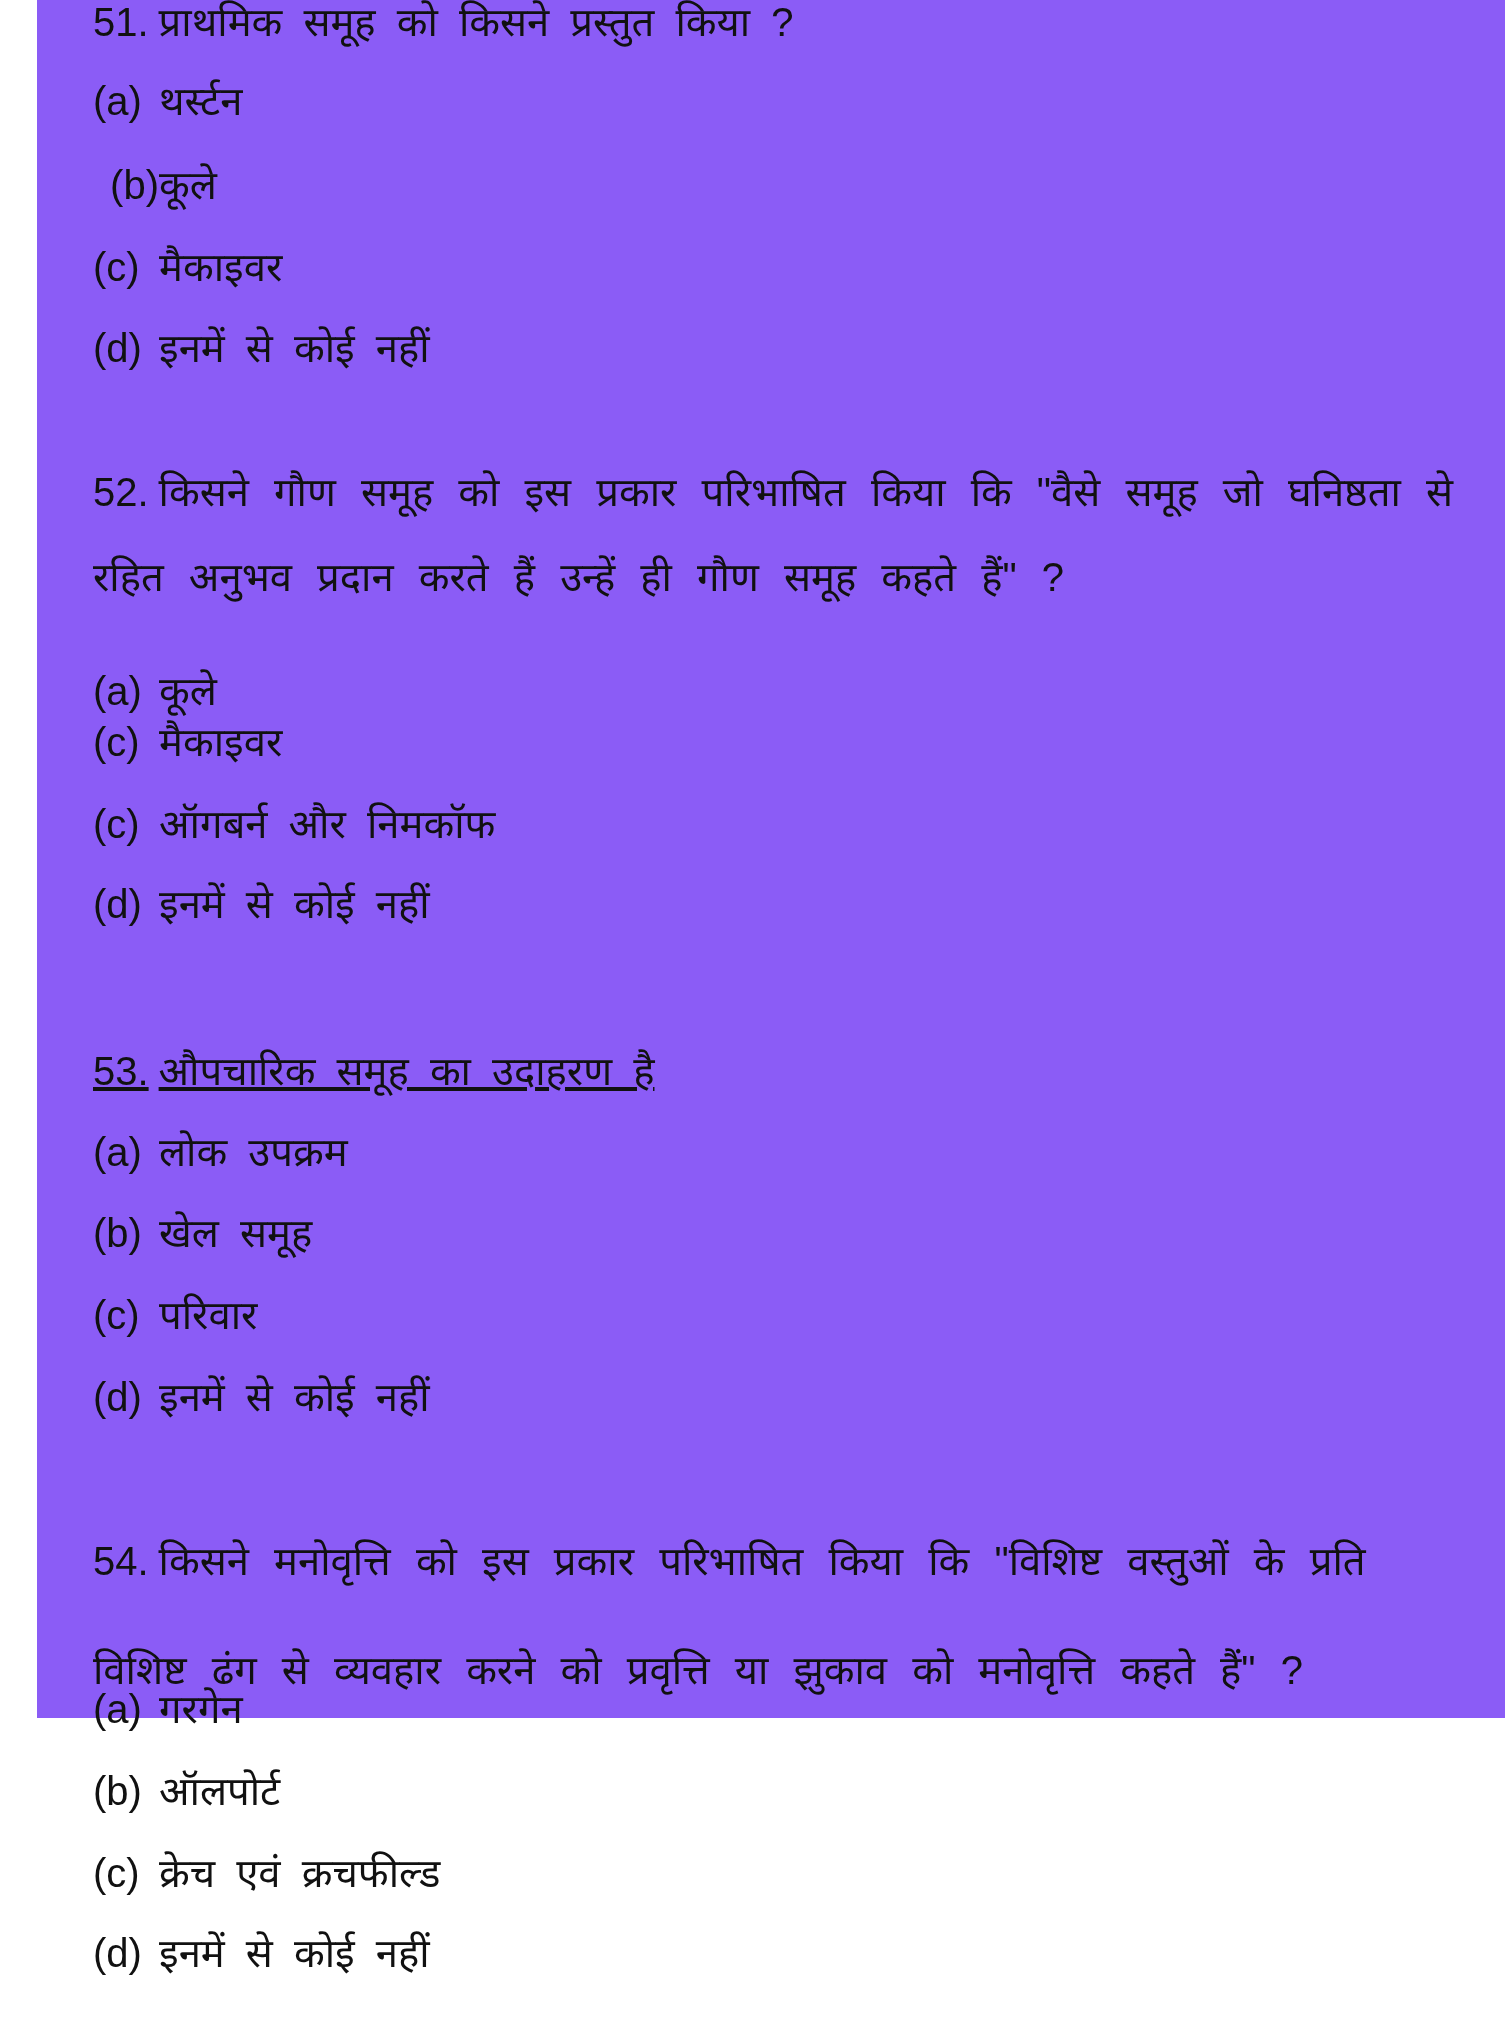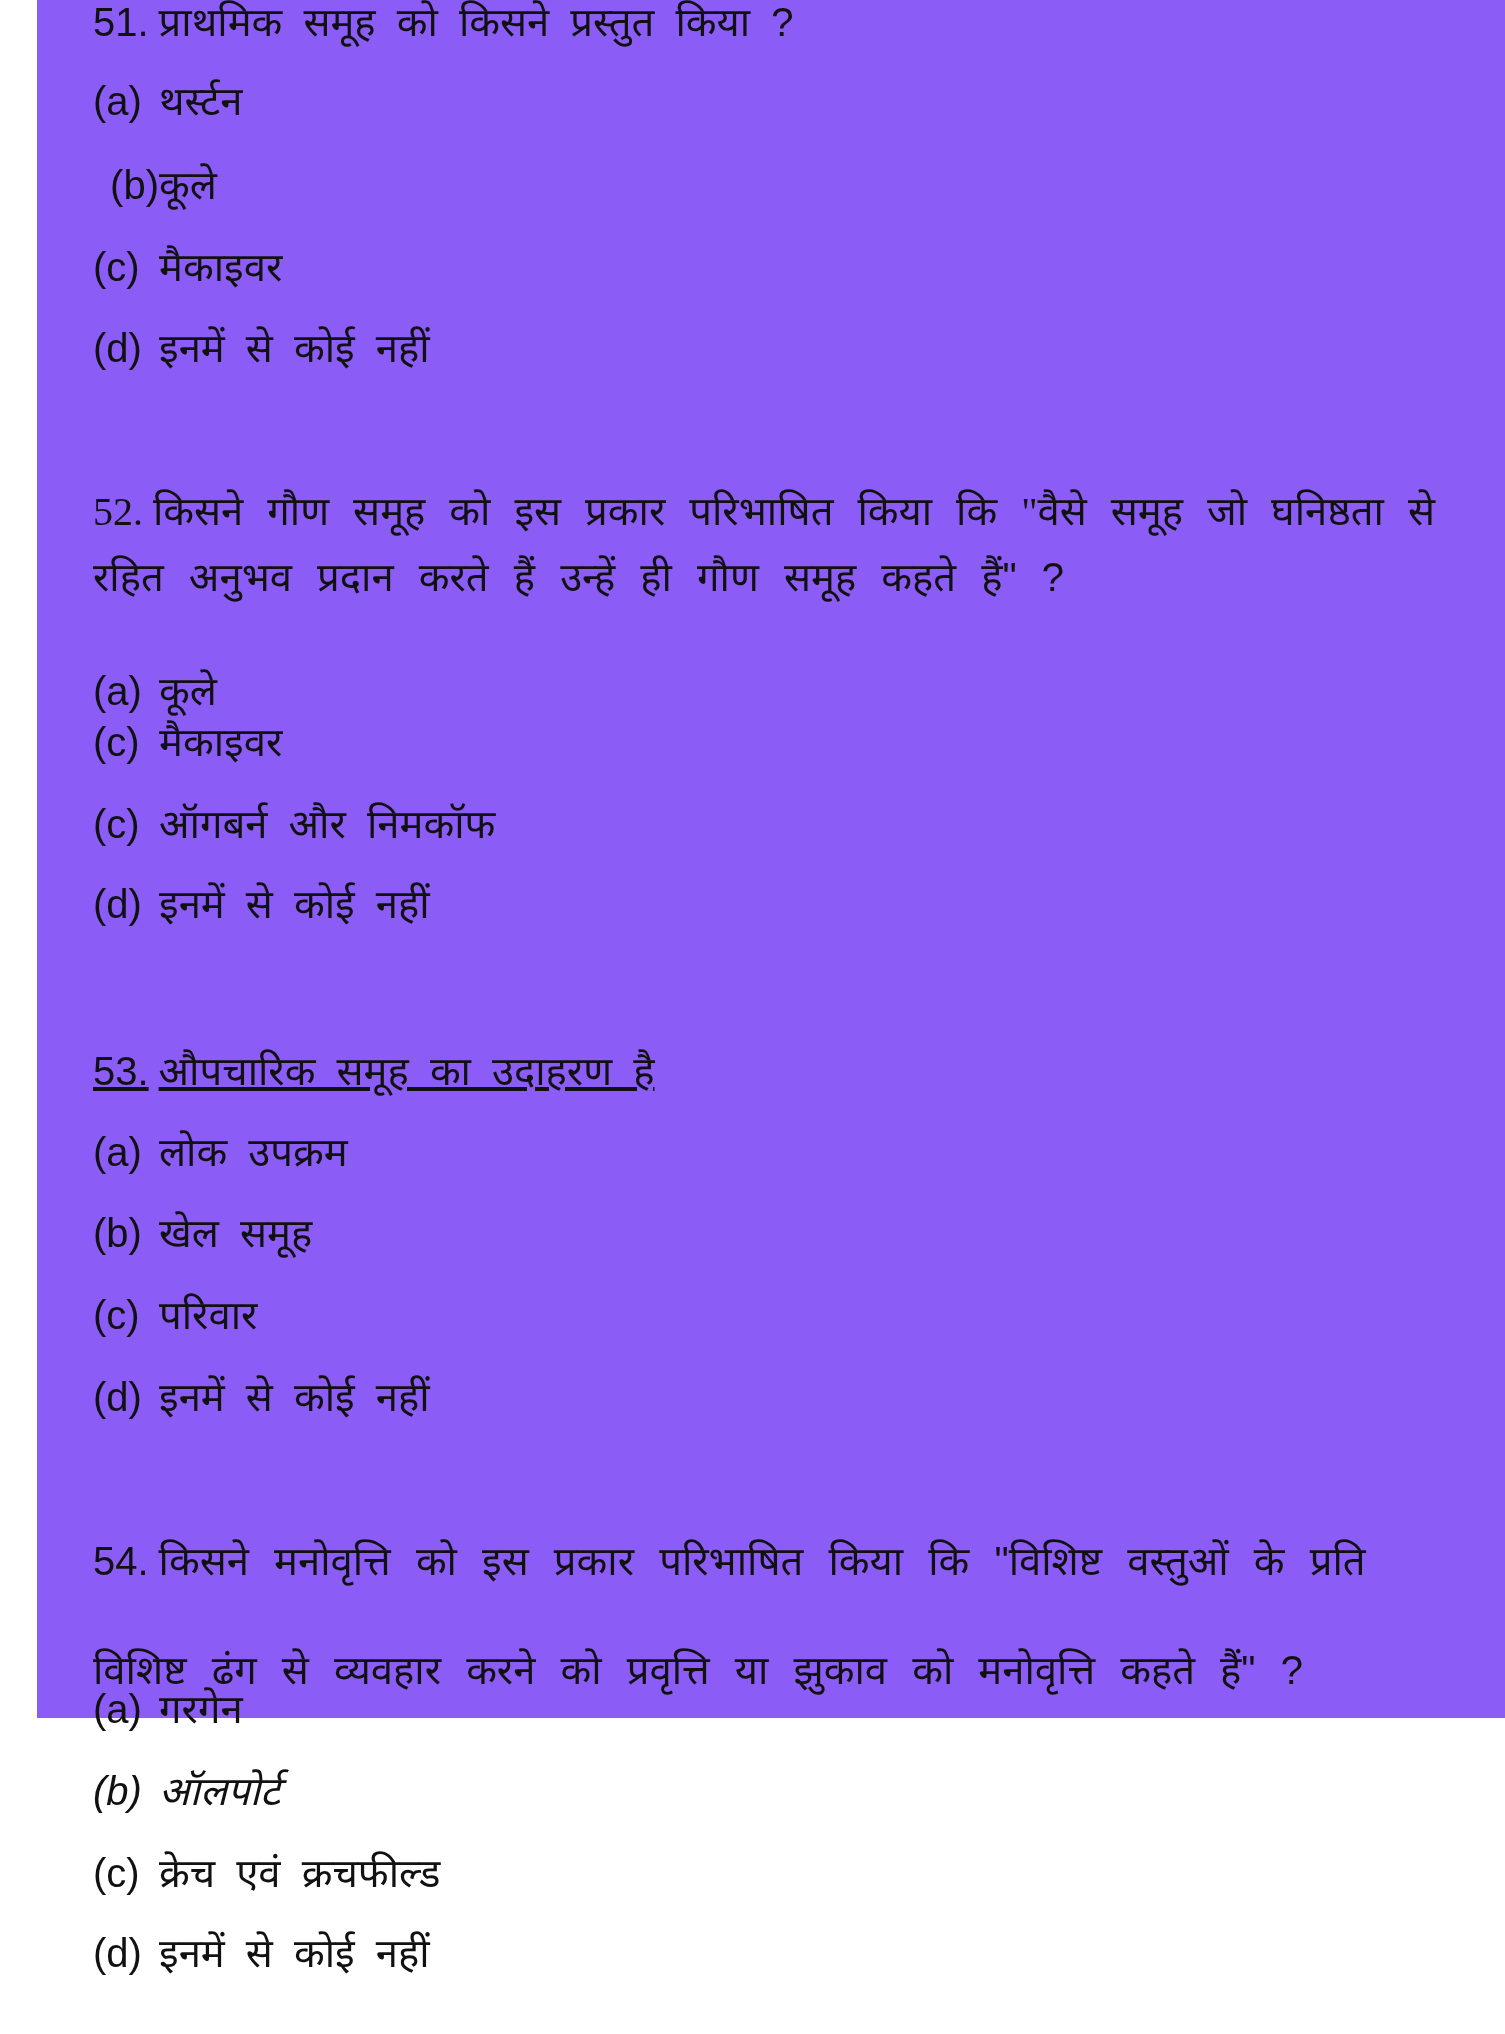--- a/index.html
+++ b/index.html
@@ -58,21 +58,21 @@
     </div>
     <div class="line" style="top:243px;">
       <span class="opt-label">(c)</span><span>मैकाइवर</span>
     </div>
     <div class="line" style="top:324px;">
       <span class="opt-label">(d)</span><span>इनमें से कोई नहीं</span>
     </div>
   </div>
 
   <div>
-    <div class="line q-text-wide" style="top:488px;font-family:Liberation Serif, serif;">
+    <div class="line q-text-wide" style="top:468px;">
       <span class="q-num">52.</span><span>किसने गौण समूह को इस प्रकार परिभाषित किया कि "वैसे समूह जो घनिष्ठता से</span>
     </div>
     <div class="line q-text-wide" style="top:553px;">
       <span>रहित अनुभव प्रदान करते हैं उन्हें ही गौण समूह कहते हैं" ?</span>
     </div>
     <div class="line" style="top:667px;">
       <span class="opt-label">(a)</span><span>कूले</span>
     </div>
     <div class="line" style="top:718px;">
       <span class="opt-label">(c)</span><span>मैकाइवर</span>
@@ -106,21 +106,21 @@
   <div>
     <div class="line q-text-wide" style="top:1537px;">
       <span class="q-num">54.</span><span>किसने मनोवृत्ति को इस प्रकार परिभाषित किया कि "विशिष्ट वस्तुओं के प्रति</span>
     </div>
     <div class="line q-text-wide" style="top:1646px;">
       <span>विशिष्ट ढंग से व्यवहार करने को प्रवृत्ति या झुकाव को मनोवृत्ति कहते हैं" ?</span>
     </div>
     <div class="line" style="top:1685px;">
       <span class="opt-label">(a)</span><span>गरगेन</span>
     </div>
-    <div class="line" style="top:1767px;font-style:italic;">
+    <div class="line" style="top:1767px;">
       <span class="opt-label">(b)</span><span>ऑलपोर्ट</span>
     </div>
     <div class="line" style="top:1849px;">
       <span class="opt-label">(c)</span><span>क्रेच एवं क्रचफील्ड</span>
     </div>
     <div class="line" style="top:1929px;">
       <span class="opt-label">(d)</span><span>इनमें से कोई नहीं</span>
     </div>
   </div>
 

